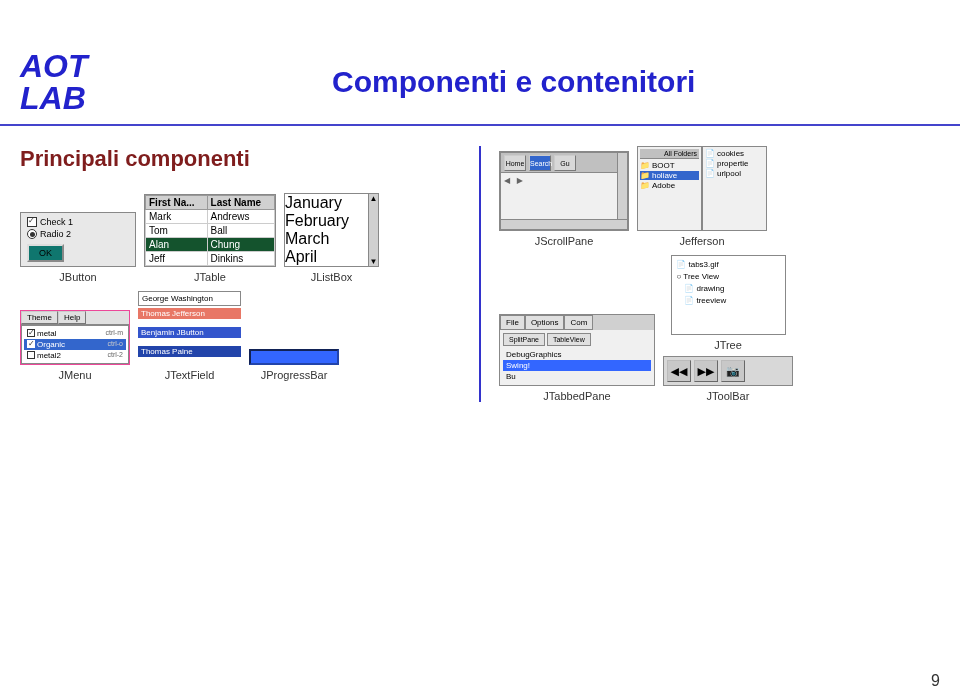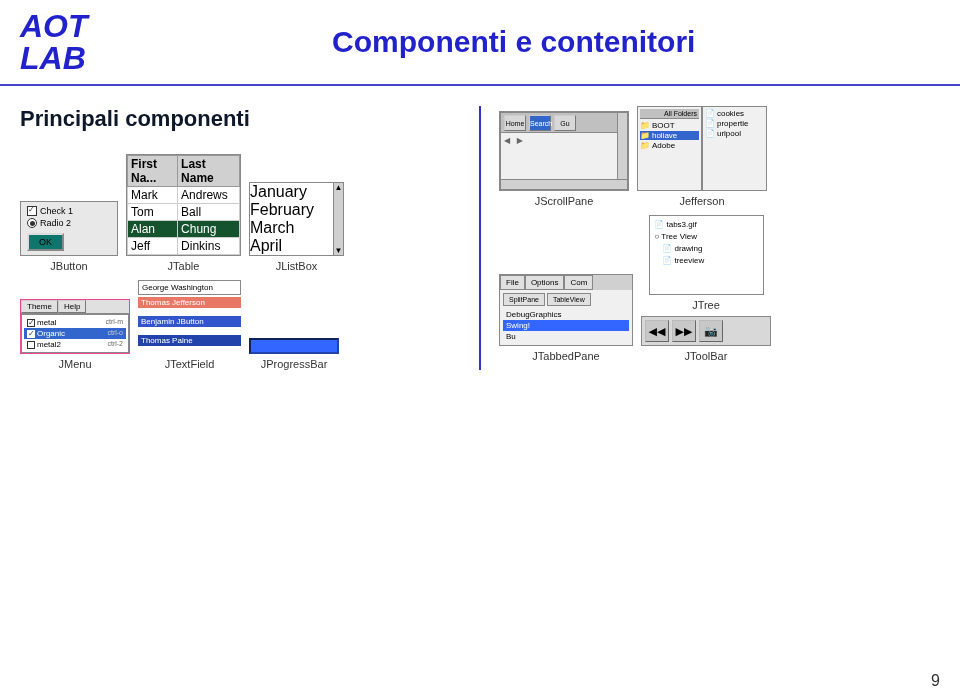--- a/index.html
+++ b/index.html
@@ -11,20 +11,21 @@
       overflow: hidden;
       position: relative;
     }
 
     
     .header {
       display: flex;
       align-items: center;
       padding: 10px 20px;
       border-bottom: 2px solid #4444cc;
+      margin-top: 40px;
     }
     .logo {
       display: flex;
       flex-direction: column;
       line-height: 1;
     }
     .logo-aot {
       font-size: 32px;
       font-weight: bold;
       color: #2222cc;
@@ -47,21 +48,21 @@
     
     .main {
       display: flex;
       padding: 10px 20px;
       gap: 10px;
     }
 
     .section-title {
       font-size: 22px;
       font-weight: bold;
-      color: #0f172a;
+      color: #7f1d1d;
       margin-bottom: 10px;
     }
 
     .left-section, .right-section {
       flex: 1;
     }
 
     .component-item {
       display: flex;
       flex-direction: column;
@@ -74,21 +75,21 @@
       margin-top: 4px;
       text-align: center;
     }
 
     
     .mock-jbutton {
       border: 1px solid #888;
       background: #e8e8e8;
       padding: 4px 6px;
       font-size: 9px;
-      width: 98px;
+      width: 116px;
     }
     .mock-jbutton-row {
       display: flex;
       align-items: center;
       gap: 3px;
       margin-bottom: 2px;
     }
     .checkbox-mock {
       width: 10px;
       height: 10px;
@@ -129,22 +130,22 @@
       border: 2px outset #ddd;
       font-size: 9px;
       padding: 2px 10px;
       display: inline-block;
       margin-top: 2px;
     }
 
     
     .mock-jtable {
       border: 1px solid #888;
-      font-size: 12px;
-      width: 115px;
+      font-size: 10px;
+      width: 132px;
       margin-top: 12px;
     }
     .mock-jtable table {
       width: 100%;
       border-collapse: collapse;
     }
     .mock-jtable th {
       background: #d0d0d0;
       border: 1px solid #999;
       padding: 1px 3px;
@@ -302,21 +303,21 @@
     }
     .jmenu-entry .shortcut {
       color: #666;
       font-size: 7px;
     }
     .jmenu-entry.selected .shortcut {
       color: #ccc;
     }
     .jmenu-checkbox {
       display: flex;
-      align-items: flex-end;
+      align-items: flex-start;
       gap: 2px;
     }
 
     
     .mock-jtextfield {
       width: 103px;
       font-size: 8px;
     }
     .textfield-input {
       border: 1px solid #888;
@@ -376,21 +377,21 @@
       font-size: 8px;
     }
     .progressbar-track {
       height: 16px;
       background: #3366ff;
       border: 2px inset #2244aa;
     }
 
     
     .mock-jtabbedpane {
-      width: 134px;
+      width: 156px;
       font-size: 8px;
       border: 1px solid #888;
       background: #f0f0f0;
     }
     .tabs-bar {
       display: flex;
       background: #d0d0d0;
     }
     .tab-btn {
       padding: 2px 5px;

